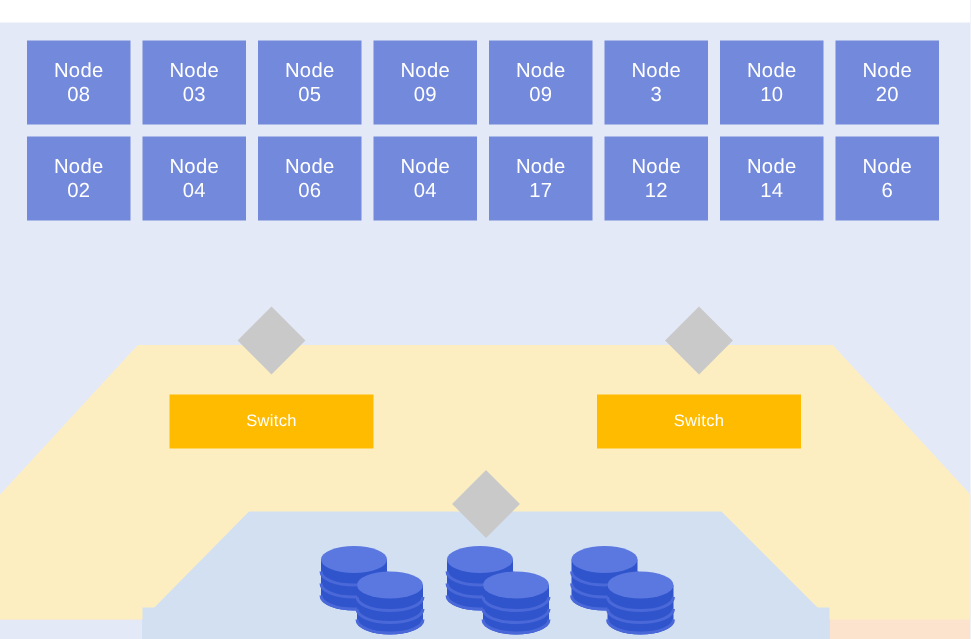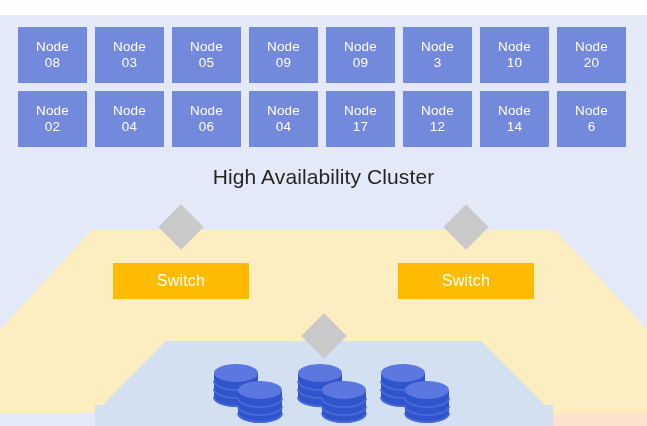--- a/index.html
+++ b/index.html
@@ -50,21 +50,21 @@
     letter-spacing:.1px;
   }
 
   
   .switch-box{
     position:absolute;
     width:136px;height:36px;
     background:#ffbb00;
     display:flex;align-items:center;justify-content:center;
     color:#ffffff;
-    font-size:16px;
+    font-size:11px;
     letter-spacing:.2px;
   }
   #switch-left{left:113px;top:248px;}
   #switch-right{left:398px;top:248px;}
 
   
   .diamond{
     position:absolute;
     width:32px;height:32px;
     background:#c9c9c9;
@@ -162,21 +162,20 @@
     <div class="node-box">
       <span>Node</span>
       <span>14</span>
     </div>
     <div class="node-box">
       <span>Node</span>
       <span>6</span>
     </div>
   </div>
 
-  <div id="cluster-title">High Availability Cluster</div>
 
   <div class="diamond" id="diamond-left"></div>
   <div class="diamond" id="diamond-right"></div>
   <div class="diamond" id="diamond-center"></div>
 
   <div class="switch-box" id="switch-left">
     <span>Switch</span>
   </div>
   <div class="switch-box" id="switch-right">
     <span>Switch</span>

